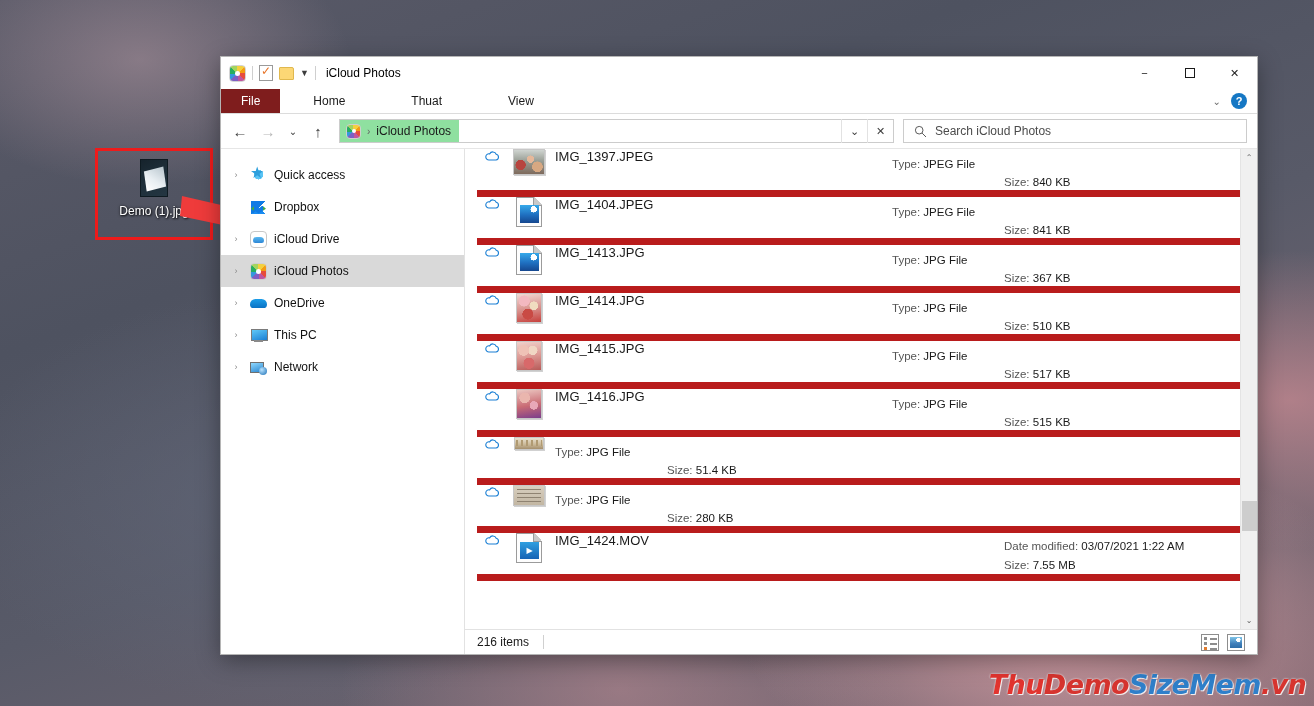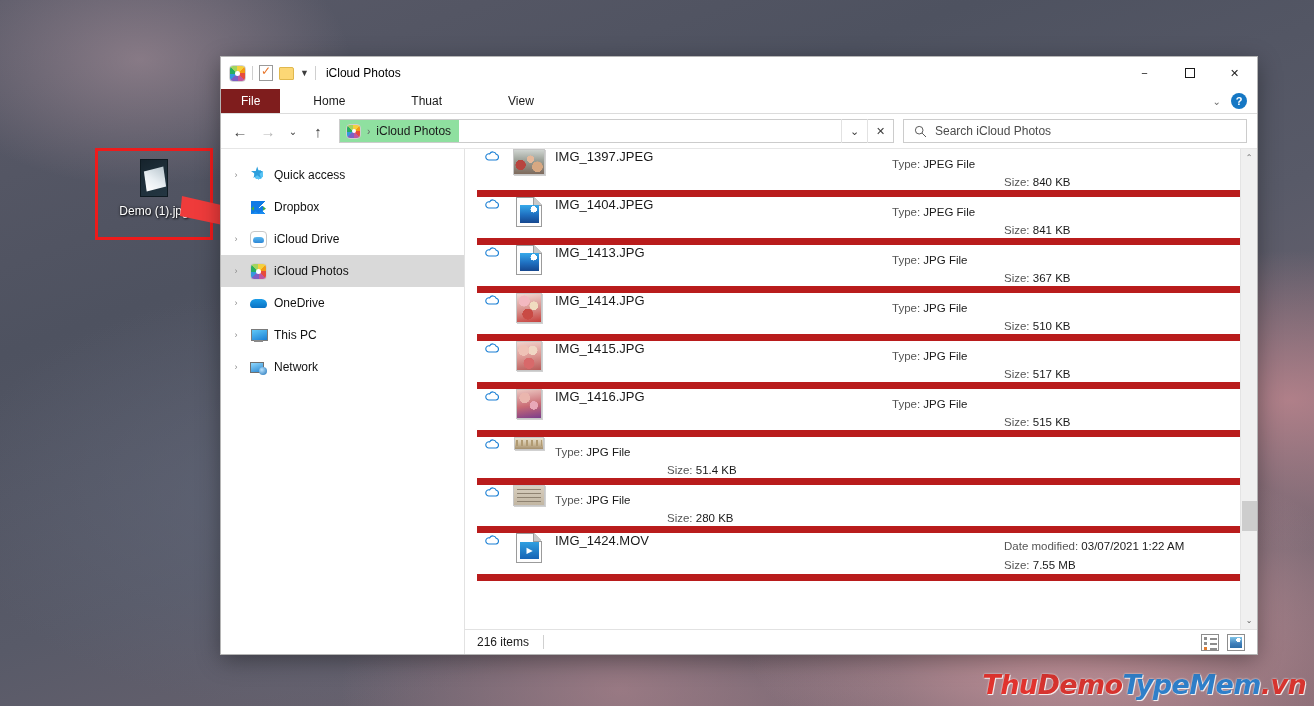--- a/index.html
+++ b/index.html
@@ -434,21 +434,21 @@
   <div id="desktop-icon">
     <div id="desktop-thumb"></div>
     <div id="desktop-label">Demo (1).jpg</div>
   </div>
 
   <svg id="red-arrow" width="300" height="110" viewBox="0 0 300 110">
     <path d="M2 6 L246 62 L240 36 L292 74 L232 98 L238 76 L0 26 Z" fill="#ef3b3b"></path>
   </svg>
 
   <div id="watermark">
-    <span style="color:#e2342f">Thu</span><span style="color:#d6342f">Demo</span><span style="color:#2f7fc9">Type</span><span style="color:#2f7fc9">Mem</span><span style="color:#d6342f">.vn</span>
+    <span style="color:#e2342f">Thu</span><span style="color:#d6342f">Demo</span><span style="color:#2f7fc9">Size</span><span style="color:#2f7fc9">Mem</span><span style="color:#d6342f">.vn</span>
   </div>
 
   <div id="explorer">
 
     <div class="titlebar">
       <div class="qat">
         <div class="app-icon"></div>
         <div class="qat-sep"></div>
         <div class="qat-icon-props"></div>
         <div class="qat-icon-folder"></div>

